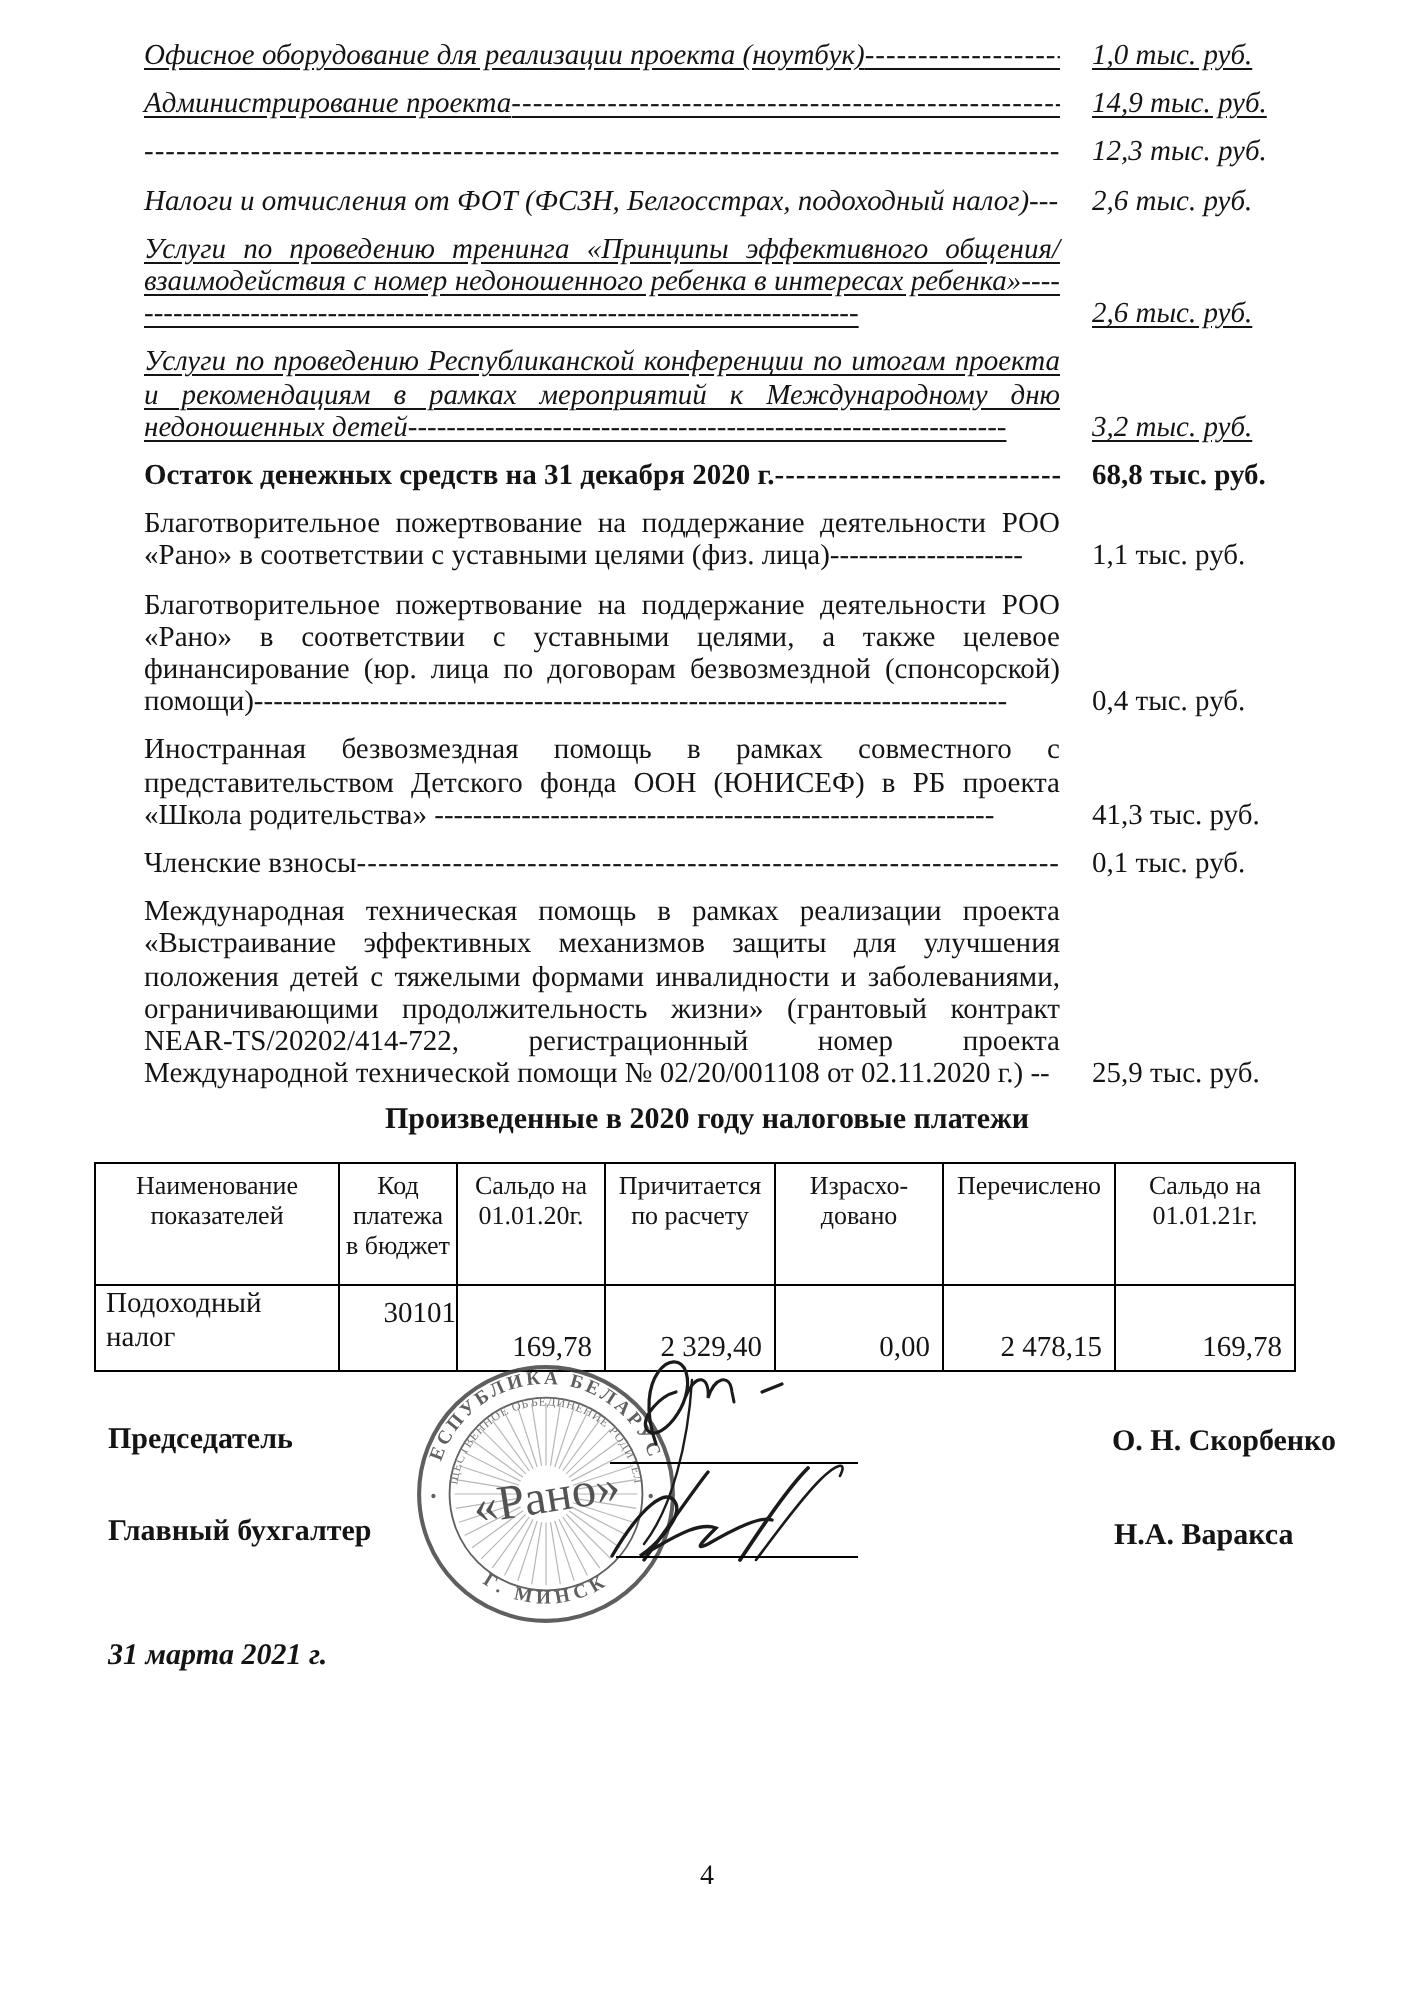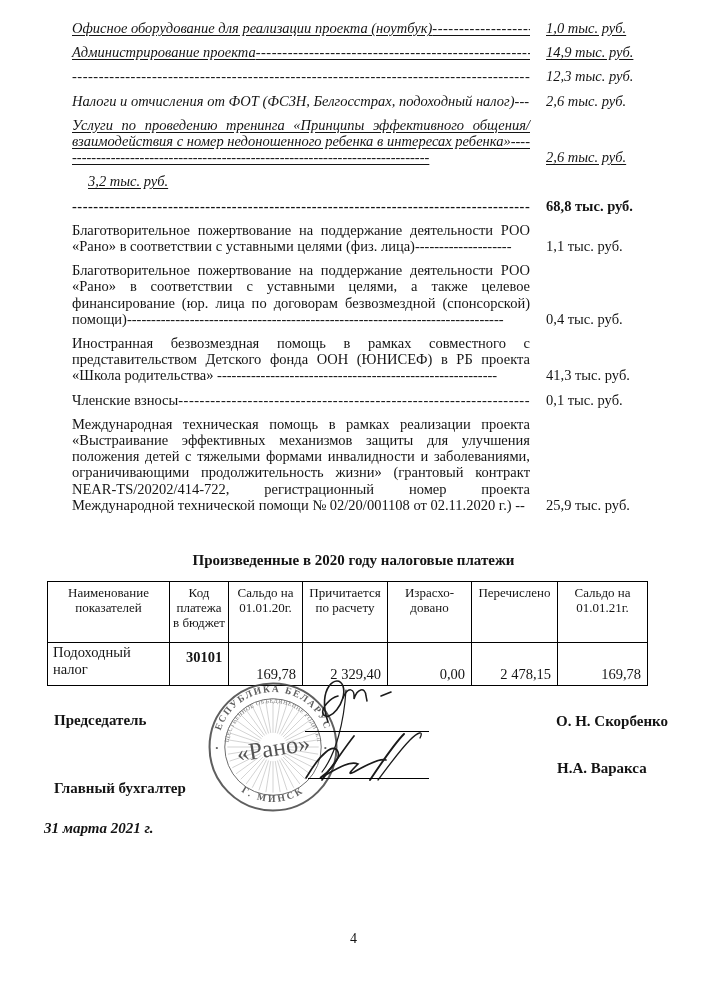--- a/index.html
+++ b/index.html
@@ -24,21 +24,21 @@
   
   .tax-title{position:absolute;left:0;top:552px;width:707px;text-align:center;
     font-weight:bold;font-size:15px;}
   table.tax{position:absolute;left:47px;top:581px;border-collapse:collapse;
     table-layout:fixed;}
   table.tax th,table.tax td{border:1.6px solid #000;overflow:hidden;}
   table.tax th{font-weight:normal;font-size:13px;line-height:15px;
     vertical-align:top;padding:3px 2px 0 2px;height:57px;}
   table.tax td{height:36px;font-size:14.5px;}
   td.cname{vertical-align:top;text-align:left;padding:1px 2px 0 5px;font-size:15px;line-height:17px;}
-  td.ccode{vertical-align:top;text-align:center;padding:6px 0 0 10px;font-size:15px;font-weight:bold;}
+  td.ccode{vertical-align:top;text-align:right;padding:6px 0 0 10px;font-size:15px;}
   td.cnum{vertical-align:bottom;text-align:right;padding:0 6px 2px 0;font-size:15px;}
   
   .abs{position:absolute;}
   .sig-label{font-weight:bold;font-size:15px;}
   .sig-name{font-weight:bold;font-size:15px;}
   .sig-line{border-top:1.6px solid #000;height:0;}
   .date-line{font-weight:bold;font-style:italic;font-size:15px;}
   .page-num{left:0;top:931px;width:707px;text-align:center;font-size:14px;}
   .stamp-svg{left:206px;top:680px;opacity:.82;}
   .sig-ink{left:288px;top:672px;}
@@ -76,25 +76,27 @@
         <div class="desc i">Налоги и отчисления от ФОТ (ФСЗН, Белгосстрах, подоходный налог)---</div>
         <div class="gap"></div>
         <div class="val i">2,6 тыс. руб.</div>
       </div>
       <div class="entry">
         <div class="desc iu">Услуги по проведению тренинга «Принципы эффективного общения/взаимодействия с номер недоношенного ребенка в интересах ребенка»------------------------------------------------------------------------------</div>
         <div class="gap"></div>
         <div class="val iu">2,6 тыс. руб.</div>
       </div>
       <div class="entry">
+        <div class="desc iu">Услуги по проведению Республиканской конференции по итогам проекта и рекомендациям в рамках мероприятий к Международному дню недоношенных детей--------------------------------------------------------------</div>
         <div class="gap"></div>
         <div class="val iu">3,2 тыс. руб.</div>
       </div>
       <div class="entry">
         <div class="desc b fill">
+          <span class="txt">Остаток денежных средств на 31 декабря 2020 г.</span>
           <span class="lead">------------------------------------------------------------------------------------------------------------------------------------------------------------------------------------------------------------------------------------------------</span>
         </div>
         <div class="gap"></div>
         <div class="val b">68,8 тыс. руб.</div>
       </div>
       <div class="entry">
         <div class="desc r">Благотворительное пожертвование на поддержание деятельности РОО «Рано» в соответствии с уставными целями (физ. лица)--------------------</div>
         <div class="gap"></div>
         <div class="val r">1,1 тыс. руб.</div>
       </div>
@@ -240,19 +242,19 @@
       <path d="M82,108 C94,90 106,72 116,62" stroke-width="1.9"></path>
       <path d="M90,108 C102,92 112,78 122,68 C130,60 136,58 132,66" stroke-width="1.3"></path>
     </g>
   </svg>
 
   <div class="abs sig-line" style="left:305px;top:731px;width:124px"></div>
   <div class="abs sig-line" style="left:308px;top:778px;width:121px"></div>
 
   <div class="abs sig-label" style="left:54px;top:712px">Председатель</div>
   <div class="abs sig-name" style="left:556px;top:713px">О. Н. Скорбенко</div>
-  <div class="abs sig-label" style="left:54px;top:780px">Главный бухгалтер</div>
+  <div class="abs sig-label" style="left:54px;top:758px">Главный бухгалтер</div>
   <div class="abs sig-name" style="left:557px;top:760px">Н.А. Варакса</div>
 
-  <div class="abs date-line" style="left:44px;top:820px">31  марта 2021 г.</div>
+  <div class="abs date-line" style="left:54px;top:820px">31  марта 2021 г.</div>
 
   <div class="abs page-num">4</div>
 </div>
 
 </body></html>

